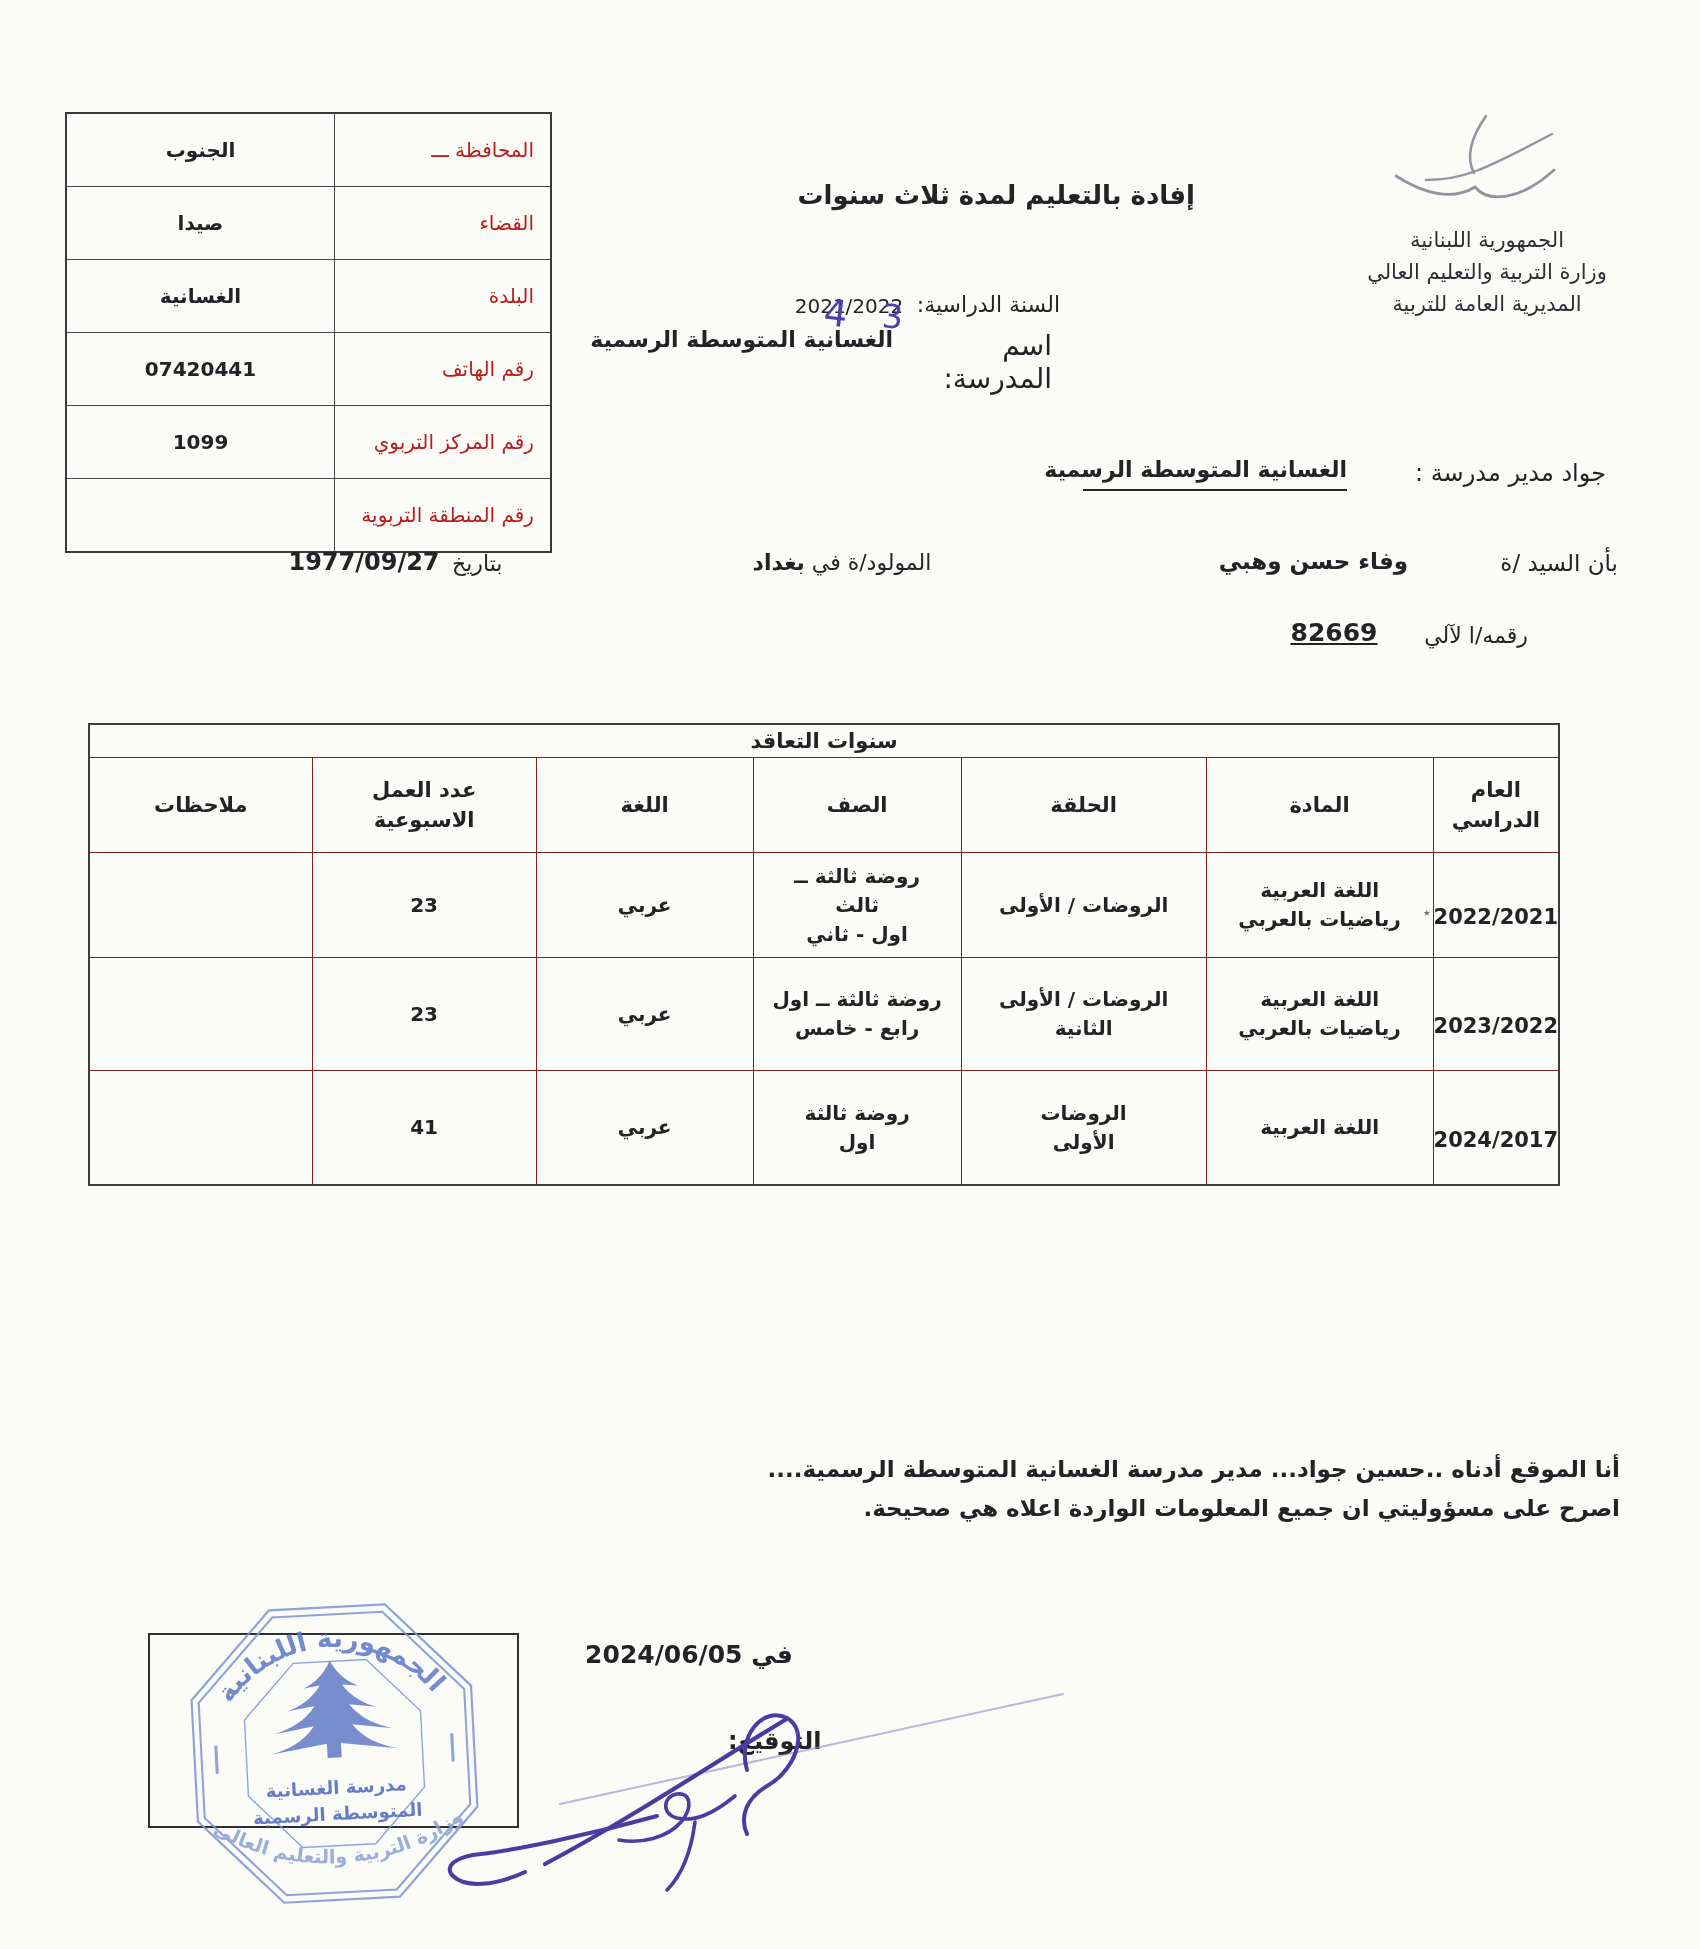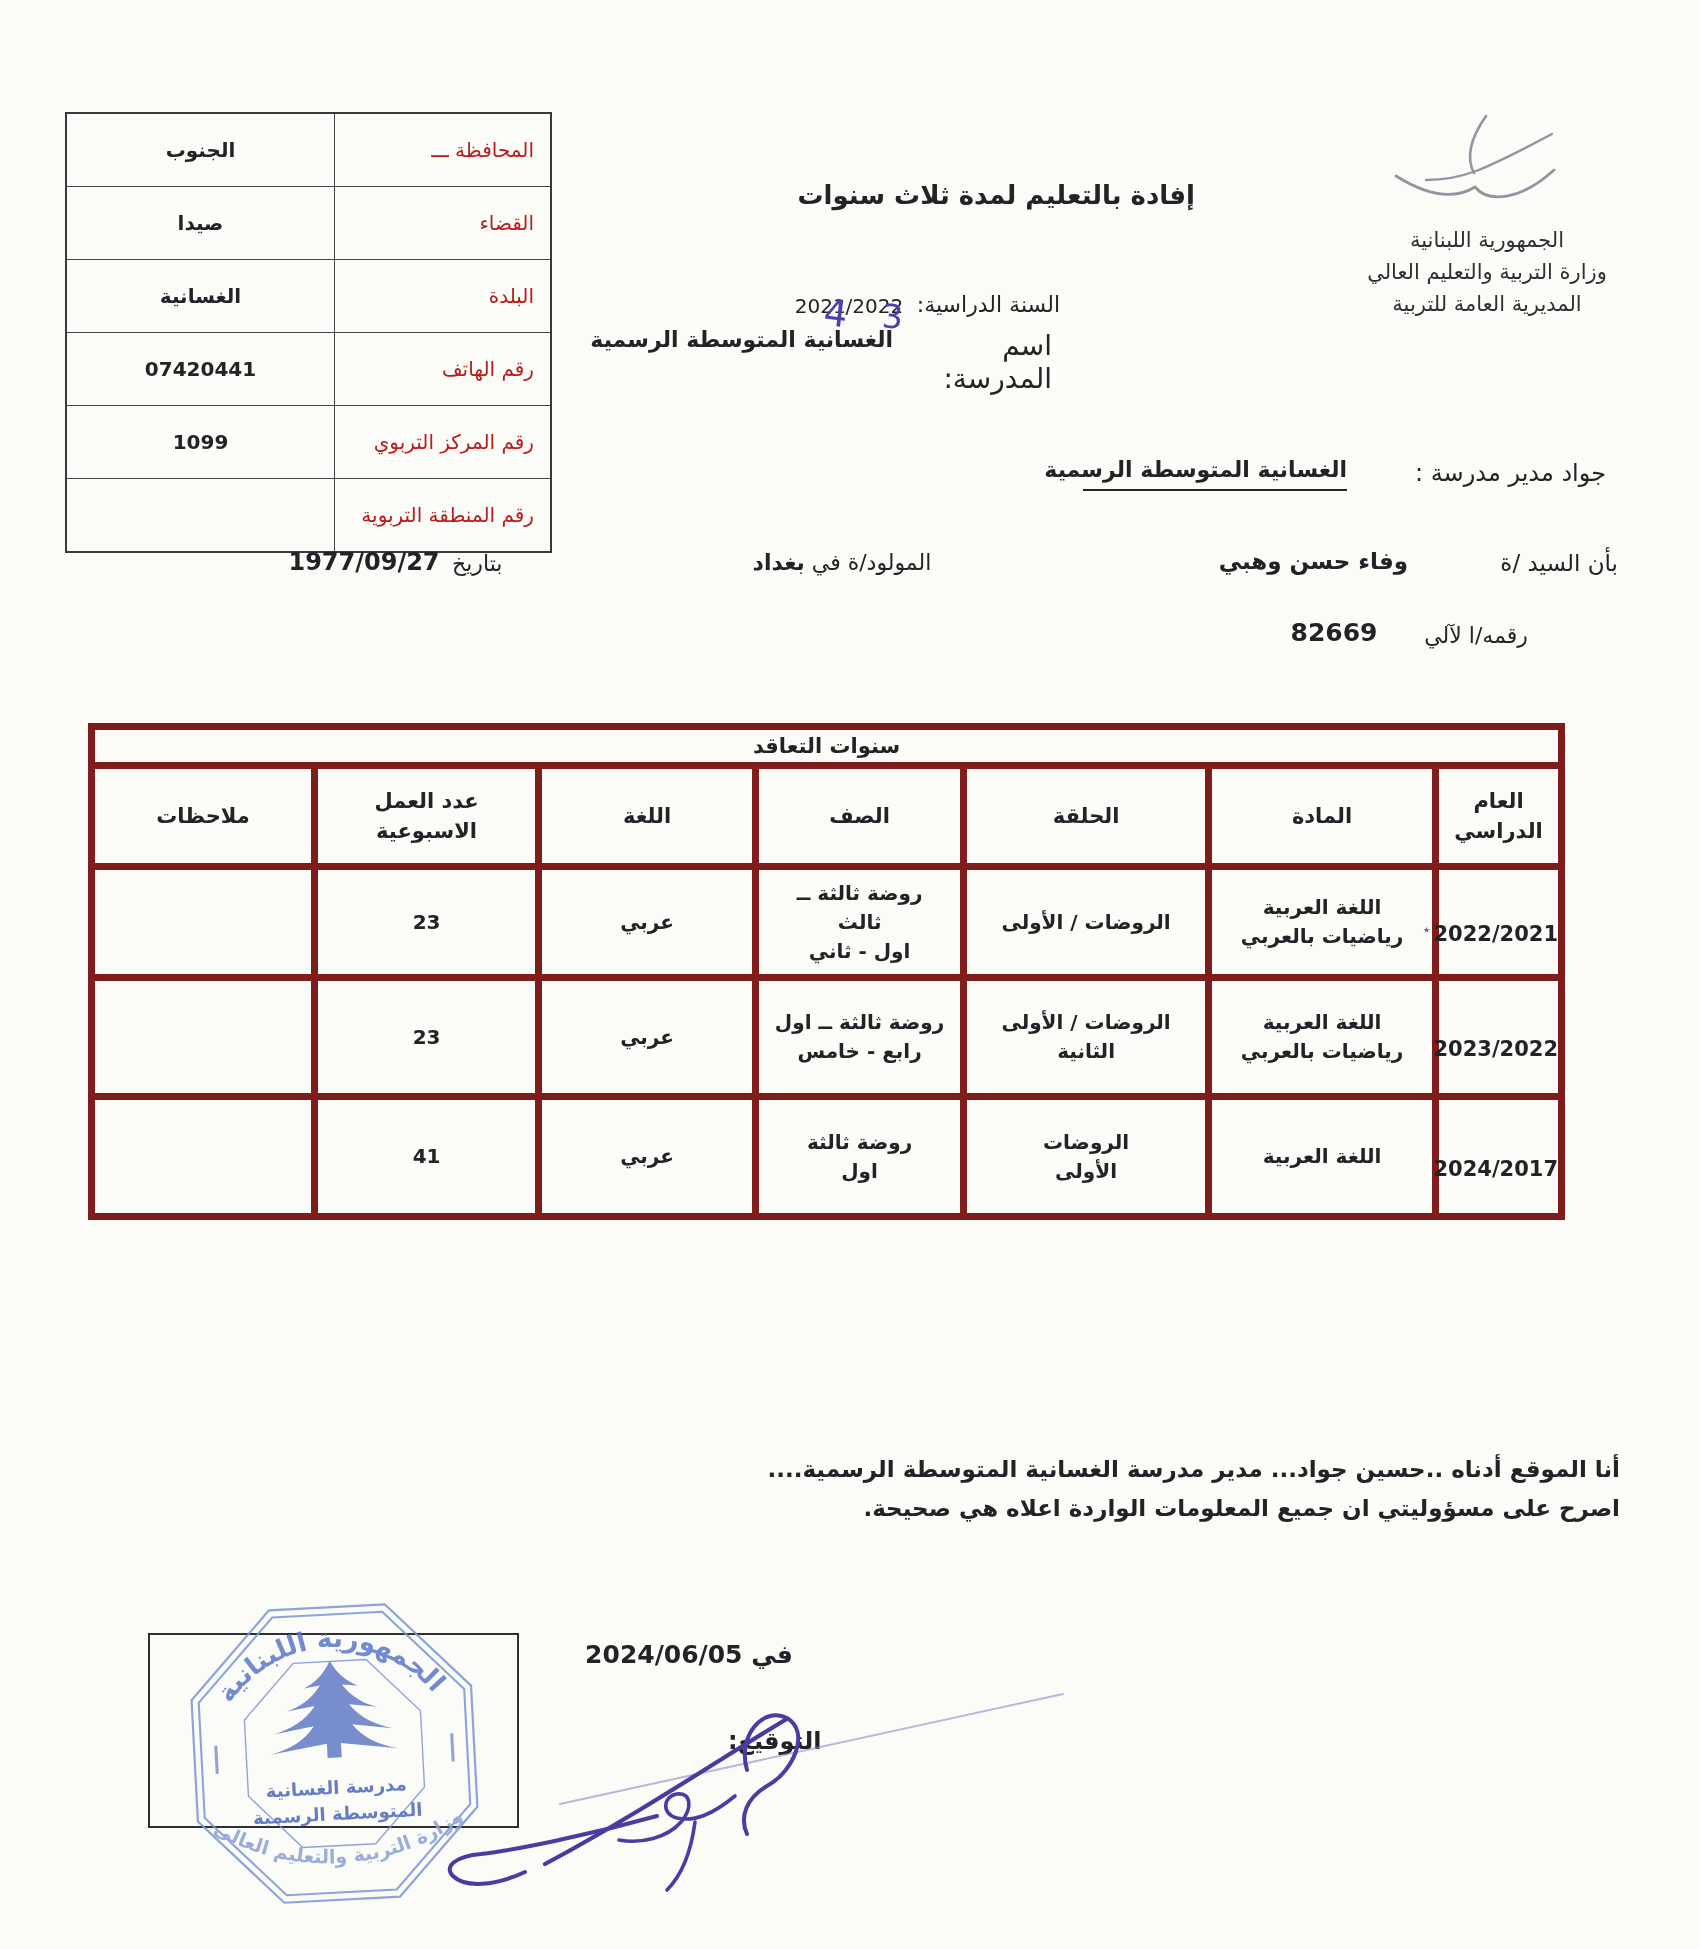--- a/index.html
+++ b/index.html
@@ -32,25 +32,25 @@
 
   .intro-label{left:1348px;top:459px;width:258px;text-align:right;font-size:24px;white-space:nowrap;}
   .intro-school{left:1083px;top:457px;width:264px;text-align:center;font-size:22px;font-weight:700;border-bottom:2px solid #26262a;padding-bottom:7px;white-space:nowrap;}
 
   .seg-subject-label{left:1458px;top:550px;width:160px;text-align:right;font-size:23px;white-space:nowrap;}
   .seg-name{left:1246px;top:548px;width:162px;text-align:center;font-size:23px;font-weight:700;white-space:nowrap;}
   .seg-born{left:736px;top:550px;width:212px;text-align:center;font-size:22px;white-space:nowrap;}
   .seg-date-label{left:452px;top:551px;font-size:22px;}
   .seg-birthdate{left:288px;top:548px;width:152px;text-align:center;font-size:24px;font-weight:700;direction:ltr;}
   .id-label{left:1406px;top:623px;width:122px;text-align:right;font-size:22px;white-space:nowrap;}
-  .id-value{left:1280px;top:618px;width:108px;text-align:center;font-size:25px;font-weight:700;direction:ltr;}
+  .id-value{left:1280px;top:618px;width:108px;text-align:center;font-size:25px;font-weight:700;direction:ltr;text-decoration:underline;}
 
   
   table.ct{position:absolute;left:88px;top:723px;width:1470px;border-collapse:collapse;table-layout:fixed;border:2px solid #3c3c42;}
-  table.ct td,table.ct th{border:7px solid #7f1d1d;font-weight:700;text-align:center;vertical-align:middle;white-space:pre-line;padding:0;color:#232327;}
+  table.ct td,table.ct th{border:1px solid #7f1d1d;font-weight:700;text-align:center;vertical-align:middle;white-space:pre-line;padding:0;color:#232327;}
   .t-title{height:32px;font-size:21px;}
   table.ct th{height:94px;font-size:21px;line-height:30px;}
   tr.r1>td{height:104px;}
   tr.r2>td{height:112px;}
   tr.r3>td{height:113px;}
   td.c-cell{font-size:20px;line-height:29px;}
   td.c-year{font-size:21px;}
   .year-num{direction:ltr;unicode-bidi:isolate;}
   .ymark{font-size:14px;color:#55555c;position:relative;top:-7px;margin:0 3px;opacity:.85;}
   td.vtop{vertical-align:top;padding-top:10px;}

